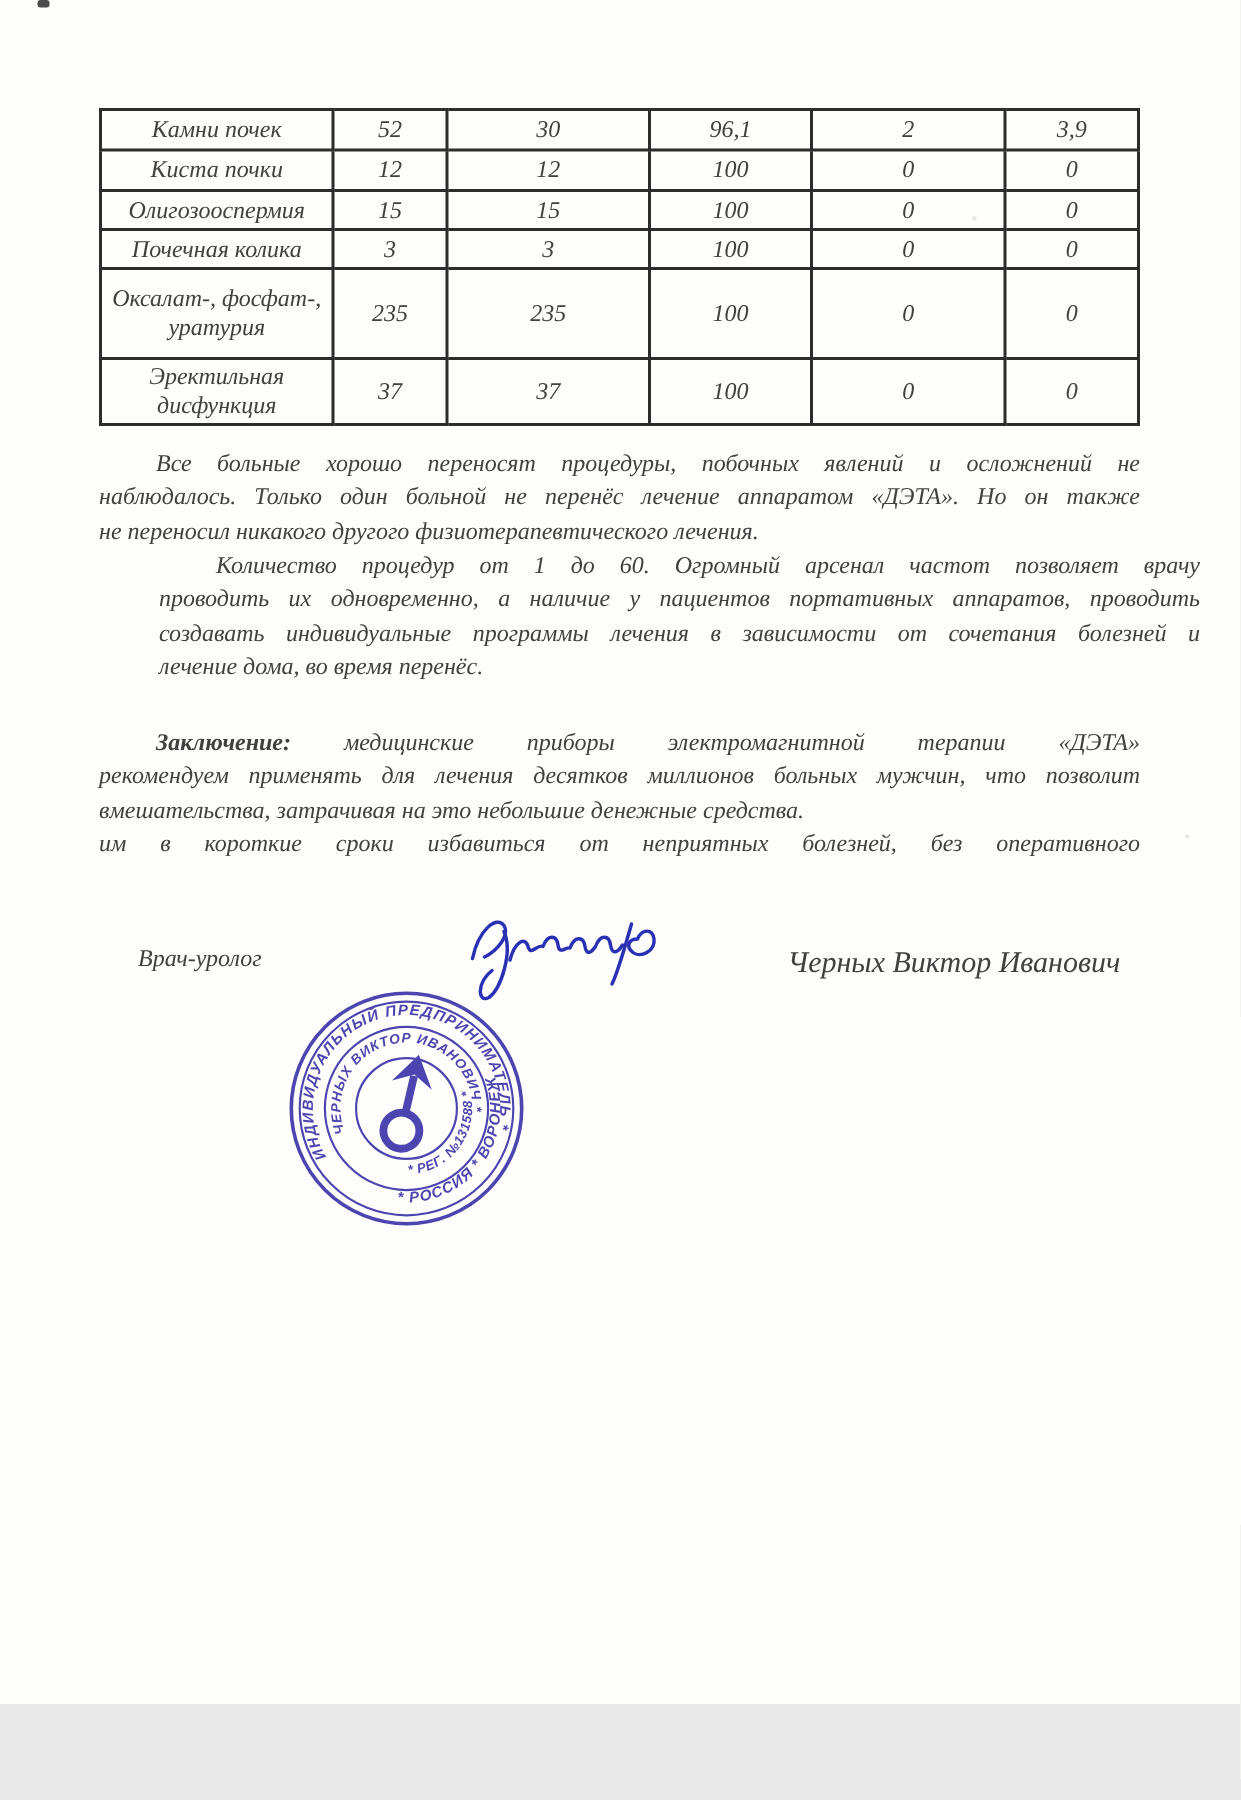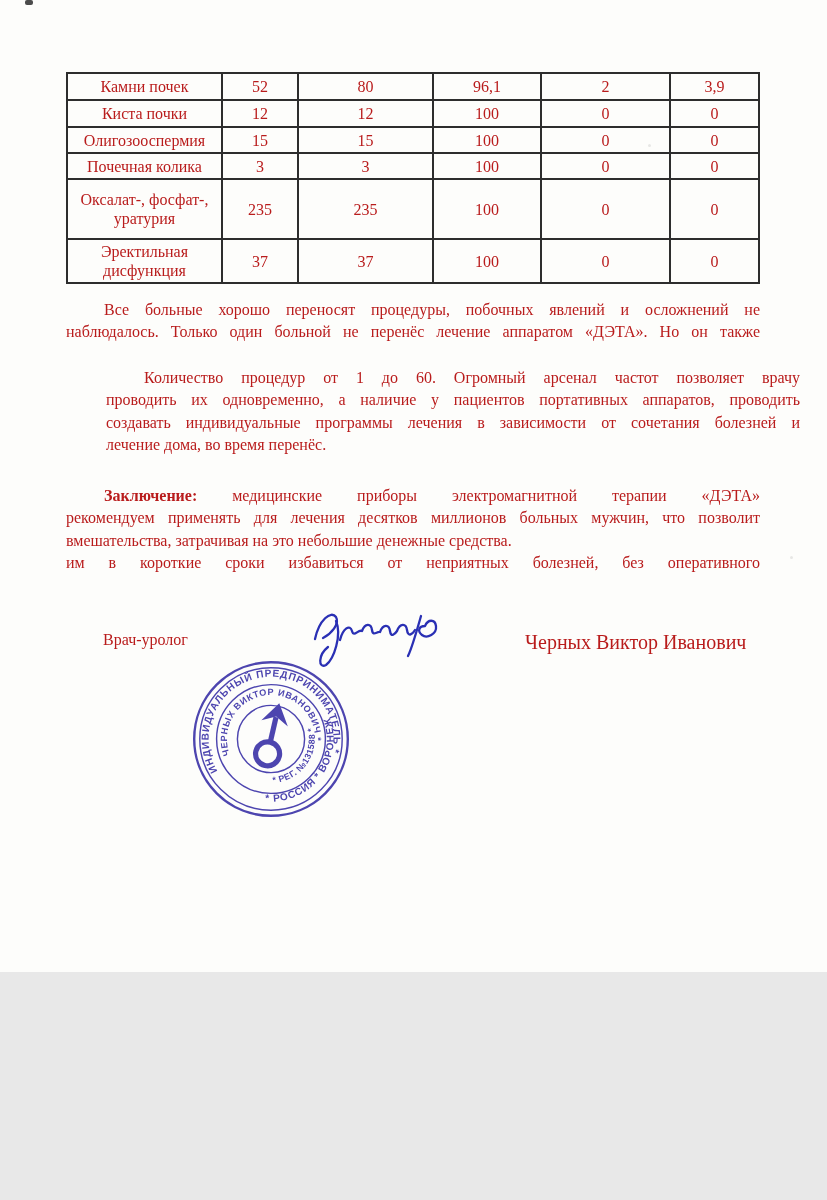--- a/index.html
+++ b/index.html
@@ -1,19 +1,19 @@
 <!DOCTYPE html>
 <html><head>
 <meta charset="utf-8">
 <style>
   html,body { margin:0; padding:0; background:#e8e8e8; }
   .page {
-    position:relative; width:827px; height:972px; margin:0 auto;
+    position:relative; width:827px; height:1136px; margin:0 auto;
     background:#fdfdfb; overflow:hidden;
-    font-family:"Liberation Serif", serif; color:#b91c1c;
+    font-family:"Liberation Serif", serif; color:#404040;font-style:italic;
   }
   .speck { position:absolute; background:#4b4b4b; border-radius:2px; }
   .speck.s1 { left:25px; top:0; width:8px; height:5px; }
   .speck.s2 { left:648px; top:144px; width:3px; height:3px; opacity:.12; }
   .speck.s3 { left:790px; top:556px; width:3px; height:3px; opacity:.12; }
 
   
   table.results {
     position:absolute; left:66px; top:72px; width:692px;
     border-collapse:collapse; table-layout:fixed;
@@ -27,21 +27,21 @@
 
   
   .para { position:absolute; left:66px; width:694px; font-size:16px; }
   .para .line { line-height:22.3px; text-align:justify; text-align-last:justify; white-space:normal; }
   .para .line.last { text-align-last:left; }
   .para .line.indent { padding-left:38px; }
   .p1 { top:299px; } .p2 { top:367px;margin-left:40px; } .p3 { top:485px; }
   .bold { font-weight:bold; }
 
   
-  .sig-role { position:absolute; left:103px; top:631px; font-size:16px; }
+  .sig-role { position:absolute; left:92px; top:631px; font-size:16px; }
   .sig-name { position:absolute; left:525px; top:631px; font-size:20px; }
   .sig-scrawl { position:absolute; left:303px; top:597px; width:150px; height:80px; }
 
   
   .stamp { position:absolute; left:191px; top:659px; width:160px; height:160px; opacity:.93; }
   .stamp text {
     font-family:"Liberation Sans", sans-serif; font-weight:bold;
     fill:#4038aa;
   }
   .stamp .t-outer { font-size:12.6px; letter-spacing:1px; }
@@ -63,21 +63,21 @@
         <col style="width:76px">
         <col style="width:135px">
       <col style="width:108px">
         <col style="width:129px">
         <col style="width:89px">
     </colgroup>
     <tbody>
       <tr class="r1">
         <td>Камни почек</td>
         <td>52</td>
-        <td>80</td>
+        <td>30</td>
         <td>96,1</td>
         <td>2</td>
         <td>3,9</td>
       </tr>
       <tr class="r2">
         <td>Киста почки</td>
         <td>12</td>
         <td>12</td>
         <td>100</td>
         <td>0</td>
@@ -114,20 +114,21 @@
         <td>100</td>
         <td>0</td>
         <td>0</td>
       </tr>
     </tbody>
   </table>
 
   <div class="para p1">
     <div class="line indent">Все больные хорошо переносят процедуры, побочных явлений и осложнений не</div>
     <div class="line">наблюдалось. Только один больной не перенёс лечение аппаратом «ДЭТА». Но он также</div>
+    <div class="line last">не переносил никакого другого физиотерапевтического лечения.</div>
   </div>
 
   <div class="para p2">
     <div class="line indent">Количество процедур от 1 до 60. Огромный арсенал частот позволяет врачу</div>
     <div class="line">проводить их одновременно, а наличие у пациентов портативных аппаратов, проводить</div>
     <div class="line">создавать индивидуальные программы лечения в зависимости от сочетания болезней и</div>
     <div class="line last">лечение дома, во время перенёс.</div>
   </div>
 
   <div class="para p3">

